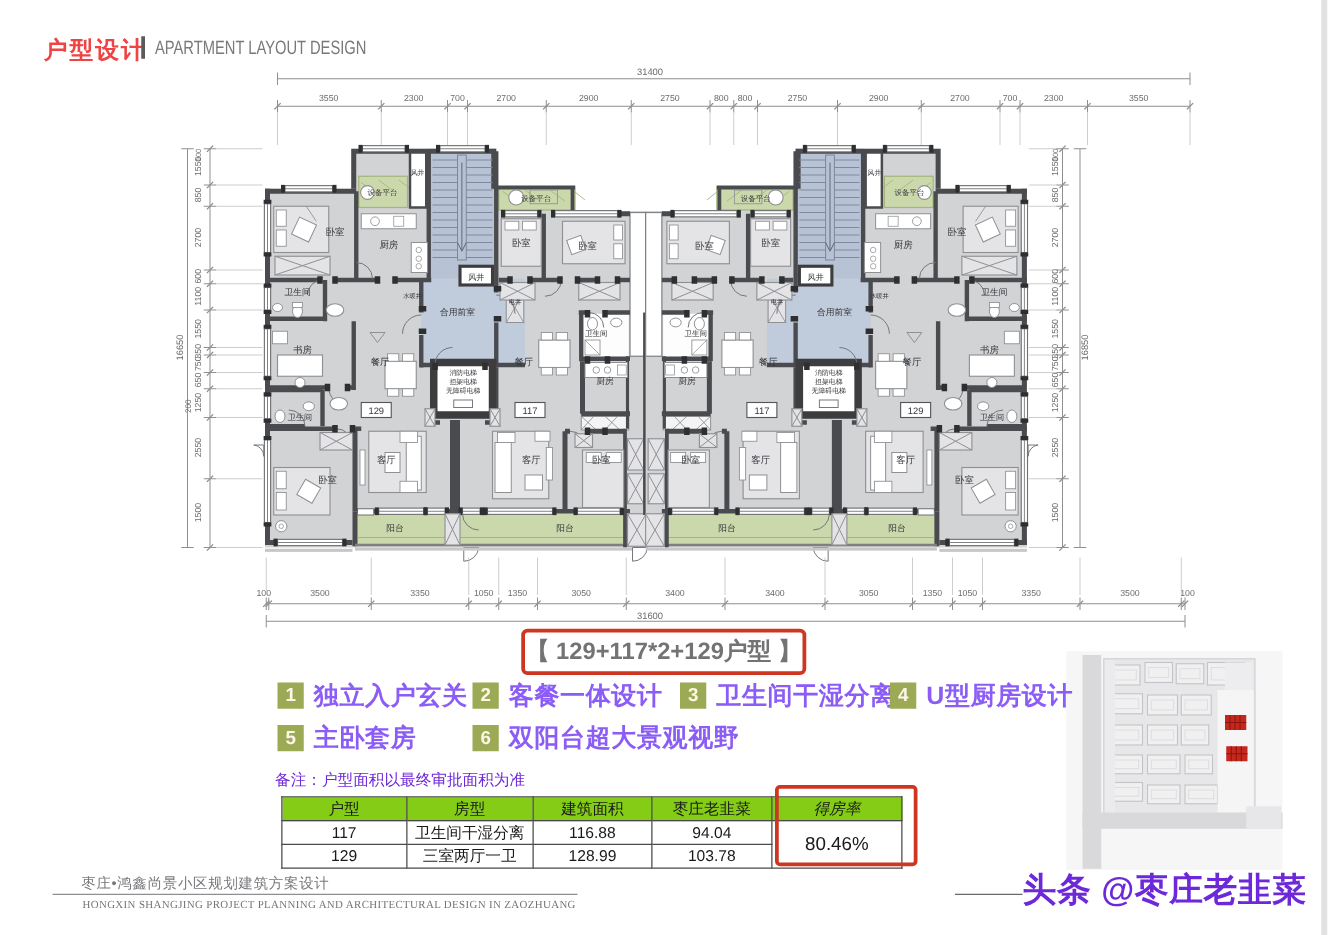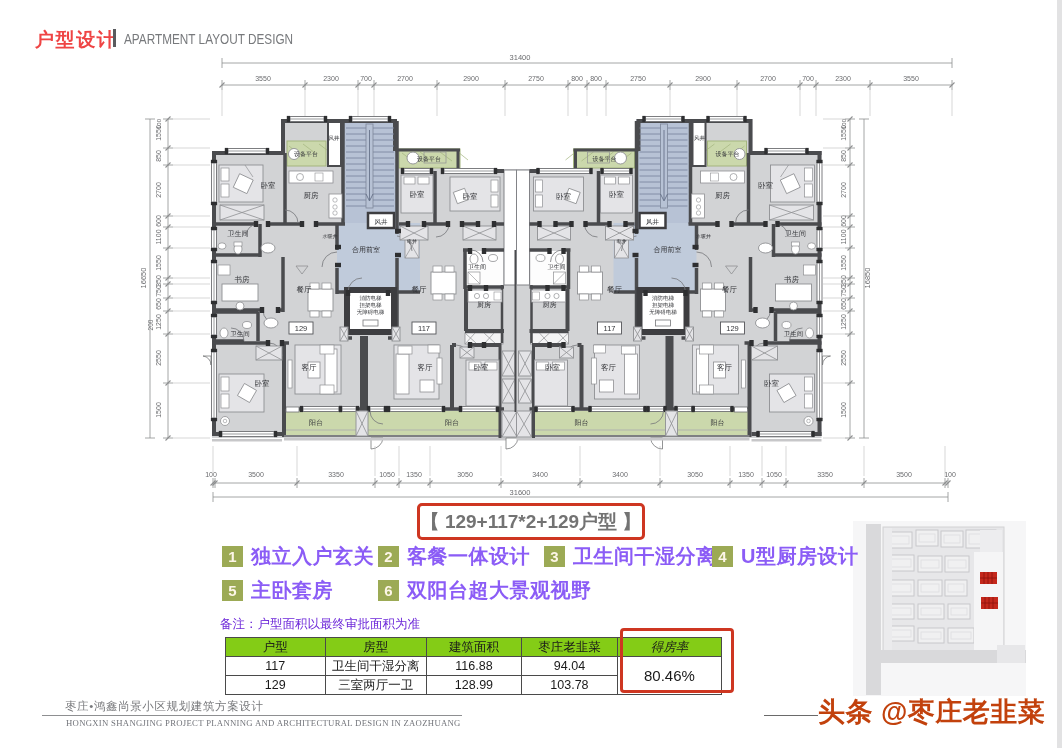--- a/index.html
+++ b/index.html
@@ -841,13 +841,13 @@
 <div class="abs" style="left:620px;top:628px;width:108px;height:59px;border:3px solid #ce3621;border-radius:4px;"></div>
 
 <div class="abs" style="left:65px;top:699px;font-size:11.5px;color:#77787b;letter-spacing:0.62px;text-align:center;">枣庄•鸿鑫尚景小区规划建筑方案设计</div>
 
 <div class="abs" style="left:42px;top:715px;width:420px;height:1.2px;background:#8e8f91;"></div>
 
 <div class="abs" style="left:66px;top:718px;font-size:8.7px;color:#72747a;letter-spacing:0.3px;font-family:'Liberation Serif',serif;white-space:nowrap;">HONGXIN SHANGJING PROJECT PLANNING AND ARCHITECTURAL DESIGN IN ZAOZHUANG</div>
 
 <div class="abs" style="left:764px;top:715px;width:54px;height:1px;background:#6a6a6a;"></div>
 
-<div class="abs" style="left:818px;top:694px;font-size:27px;font-weight:bold;color:#c2410c;letter-spacing:0.5px;text-shadow:2px 2px 0 rgba(255,255,255,0.95);">头条 @枣庄老韭菜</div>
+<div class="abs" style="left:818px;top:694px;font-size:27px;font-weight:bold;color:#6d28d9;letter-spacing:0.5px;text-shadow:2px 2px 0 rgba(255,255,255,0.95);">头条 @枣庄老韭菜</div>
 
 </body></html>

